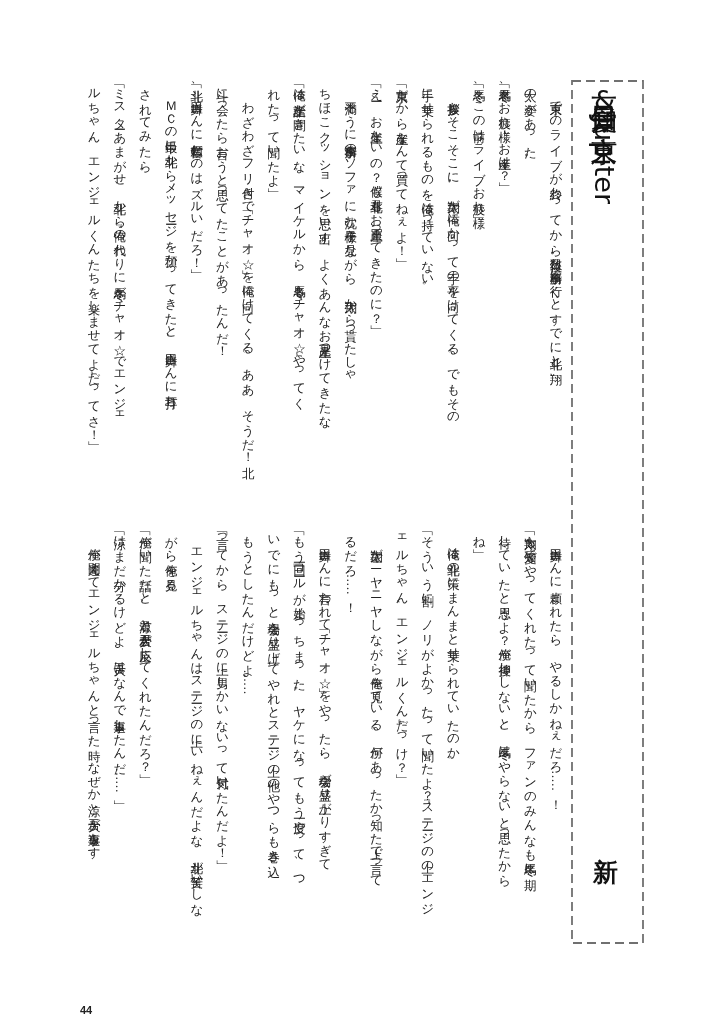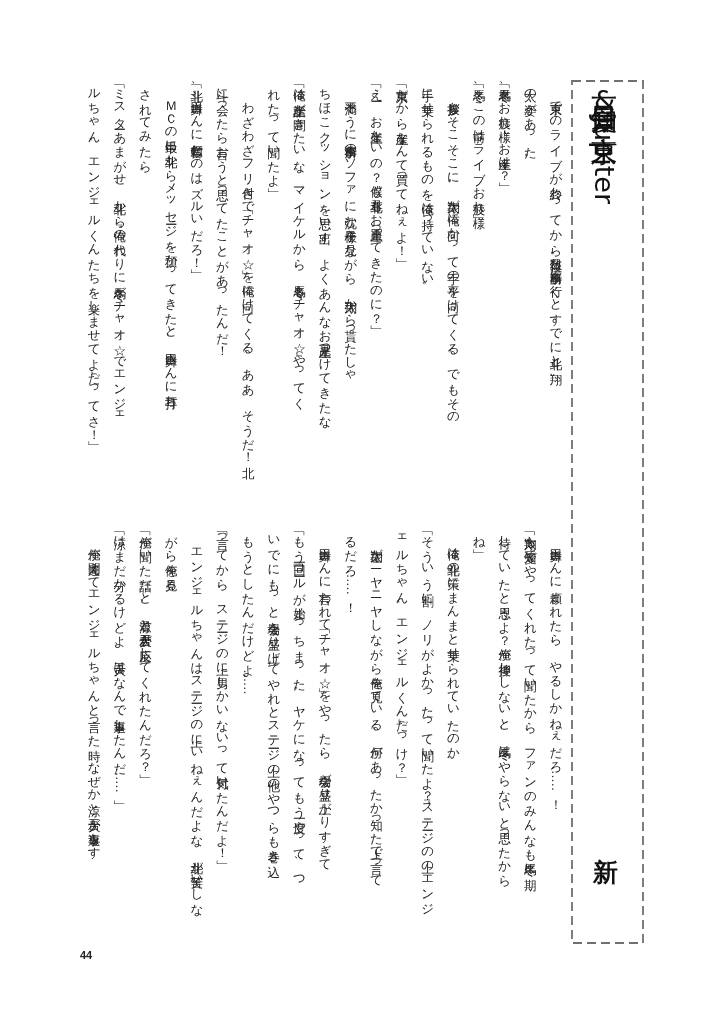--- a/index.html
+++ b/index.html
@@ -54,21 +54,21 @@
       font-family: "DejaVu Sans", "Liberation Sans", sans-serif;
       font-size: 25px;
       line-height: 30px;
       font-weight: bold;
       color: #111111;
     }
 
     .page-number {
       position: absolute;
       left: 80px;
-      top: 949px;
+      top: 1004px;
       font-family: "Liberation Sans", "DejaVu Sans", sans-serif;
       font-size: 11px;
       font-weight: bold;
       color: #222222;
     }
   </style>
 </head>
 <body>
 
 <div class="page">

